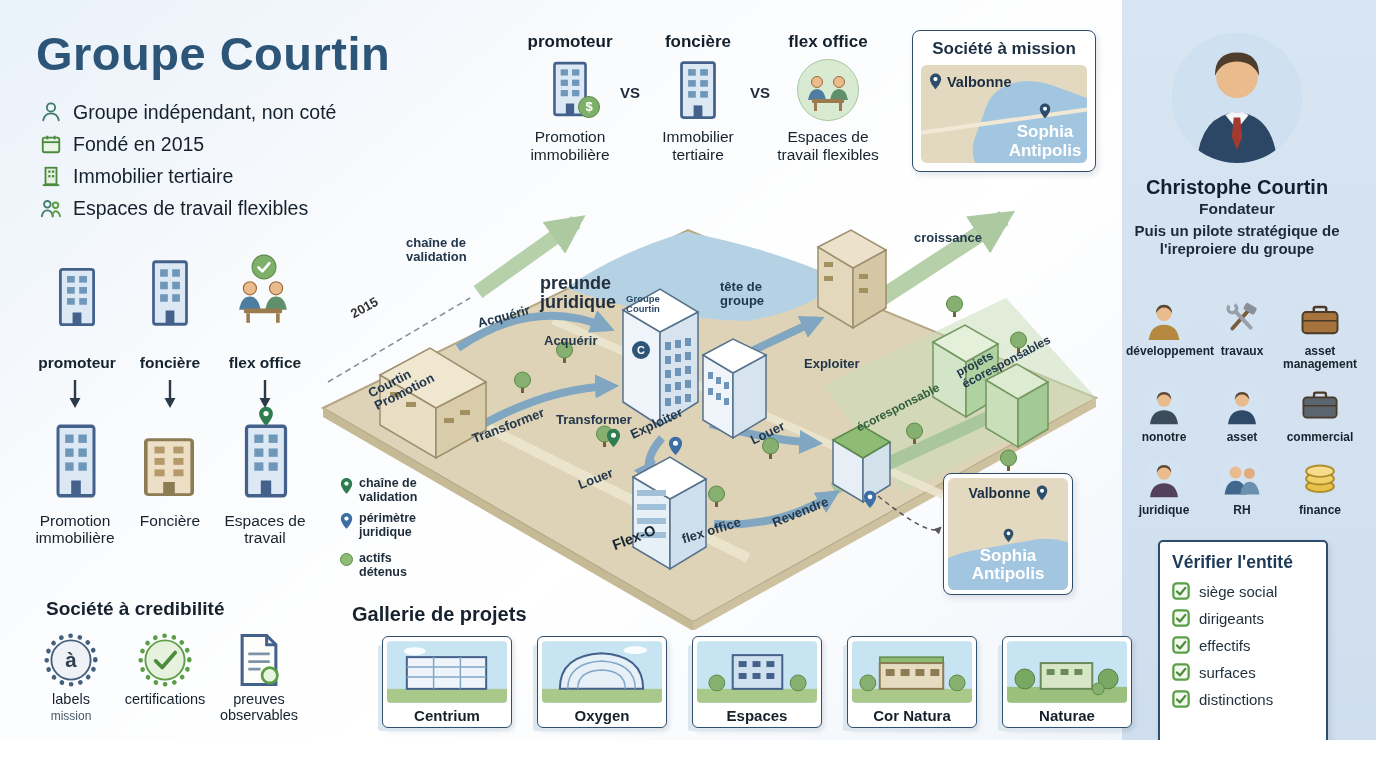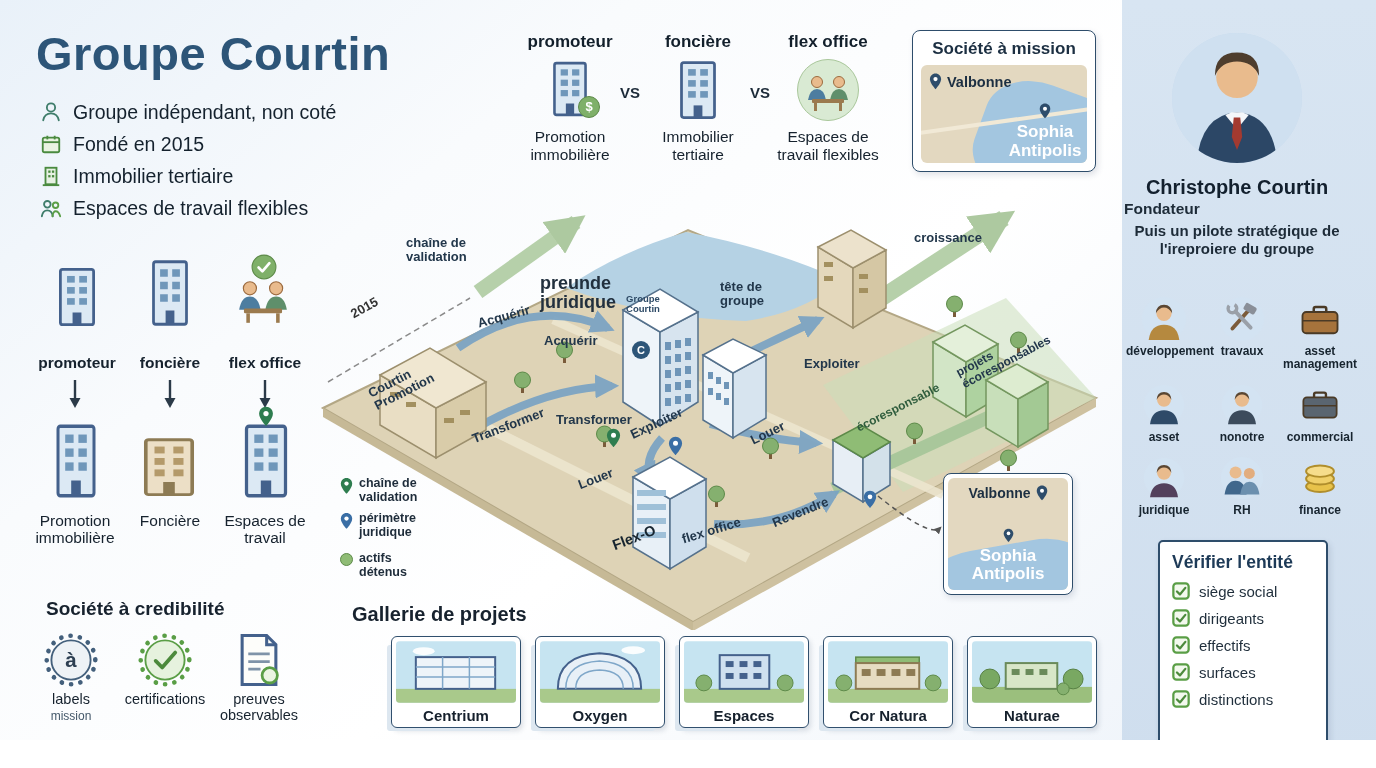--- a/index.html
+++ b/index.html
@@ -19,21 +19,21 @@
   .cmp-desc { font-size:15.5px; line-height:1.18; color:#16222e; }
   .vs { font-weight:800; font-size:15px; color:#1c2a38; }
   .card { background:#fff; border:1.6px solid #2e4d6b; border-radius:8px; box-shadow:2px 3px 6px rgba(40,60,90,.14); }
   .card-title { text-align:center; font-weight:700; font-size:17px; color:#1c2f42; padding-top:8px; }
   .minimap { position:absolute; border-radius:6px; overflow:hidden; background:#e3d8c0; }
   .water { position:absolute; background:#a3c6e0; }
   .road { position:absolute; background:#f1e9d6; }
   .maplabel-dark { font-weight:700; font-size:14.5px; color:#1c2f42; }
   .maplabel-light { font-weight:700; font-size:17px; color:#ffffff; line-height:1.1; }
   .founder-name { font-weight:800; font-size:20px; color:#13202e; text-align:center; }
-  .founder-role { font-weight:700; font-size:15.5px; color:#1d2b38; }
+  .founder-role { font-weight:700; font-size:15.5px; color:#1d2b38; text-align:center; }
   .founder-tagline { font-weight:700; font-size:15px; color:#1d2b38; text-align:center; line-height:1.22; }
   .roles-grid { display:grid; grid-template-columns:repeat(3,1fr); row-gap:11px; column-gap:2px; justify-items:center; }
   .role { text-align:center; width:76px; }
   .role-icarea { height:46px; display:flex; align-items:center; justify-content:center; }
   .role-lb { font-size:12px; font-weight:600; color:#17242f; line-height:1.08; margin-top:3px; }
   .verify-item { display:flex; align-items:center; gap:9px; margin-top:9px; }
   .verify-item .lb { font-size:15px; color:#1f2e3b; }
   .cb { width:18px; height:18px; flex:none; }
   .section-h { font-weight:800; font-size:20px; color:#17222e; }
   .gcard { width:130px; background:#fff; border:1.5px solid #31506e; border-radius:6px; padding:4px 4px 3px;
@@ -282,33 +282,33 @@
     <div class="role">
       <div class="role-icarea">
           <svg width="40" height="33" viewBox="0 0 32 26" style="color:#a6733c;">
             <use href="#i-briefcase"></use>
           </svg>
         </div>
       <div class="role-lb">asset management</div>
     </div>
     <div class="role">
       <div class="role-icarea">
+          <svg width="42" height="42" viewBox="0 0 48 48" style="color:#3c4b5c;">
+            <use href="#i-person-round"></use>
+          </svg>
+        </div>
+      <div class="role-lb">nonotre</div>
+    </div>
+    <div class="role">
+      <div class="role-icarea">
           <svg width="42" height="42" viewBox="0 0 48 48" style="color:#2e4a68;">
             <use href="#i-person-round"></use>
           </svg>
         </div>
       <div class="role-lb">asset</div>
-    </div>
-    <div class="role">
-      <div class="role-icarea">
-          <svg width="42" height="42" viewBox="0 0 48 48" style="color:#3c4b5c;">
-            <use href="#i-person-round"></use>
-          </svg>
-        </div>
-      <div class="role-lb">nonotre</div>
     </div>
     <div class="role">
       <div class="role-icarea">
           <svg width="38" height="31" viewBox="0 0 32 26" style="color:#5a6570;">
             <use href="#i-briefcase"></use>
           </svg>
         </div>
       <div class="role-lb">commercial</div>
     </div>
     <div class="role">
@@ -693,21 +693,21 @@
           <svg width="11" height="15" viewBox="0 0 24 32" style="color:#2e4d6b;">
               <use href="#i-pin"></use>
             </svg>
           <div class="maplabel-light" style="width:80px; margin:0 auto;">Sophia Antipolis</div>
         </div>
       </div>
     </div>
   </div>
 
   <div class="abs section-h" style="left:352px; top:603px;">Gallerie de projets</div>
-  <div class="abs" style="left:356px; top:636px; display:flex; gap:14px;padding-left:35px;">
+  <div class="abs" style="left:347px; top:636px; display:flex; gap:25px;padding-left:35px;">
     <div class="gcard">
       <svg class="gimg" width="120" height="62" viewBox="0 0 121 62">
         <rect width="121" height="62" fill="#c6e4f1"></rect>
           <ellipse cx="28" cy="10" rx="11" ry="4" fill="#fff" opacity=".9"></ellipse>
         <rect y="48" width="121" height="14" fill="#a9c98b"></rect>
         <rect x="20" y="16" width="80" height="32" fill="#eef4f9" stroke="#44618c" stroke-width="2"></rect>
         <g stroke="#7fa7c9" stroke-width="1.5">
             <line x1="20" y1="26" x2="100" y2="26"></line>
             <line x1="20" y1="36" x2="100" y2="36"></line>
             <line x1="47" y1="16" x2="47" y2="48"></line>

